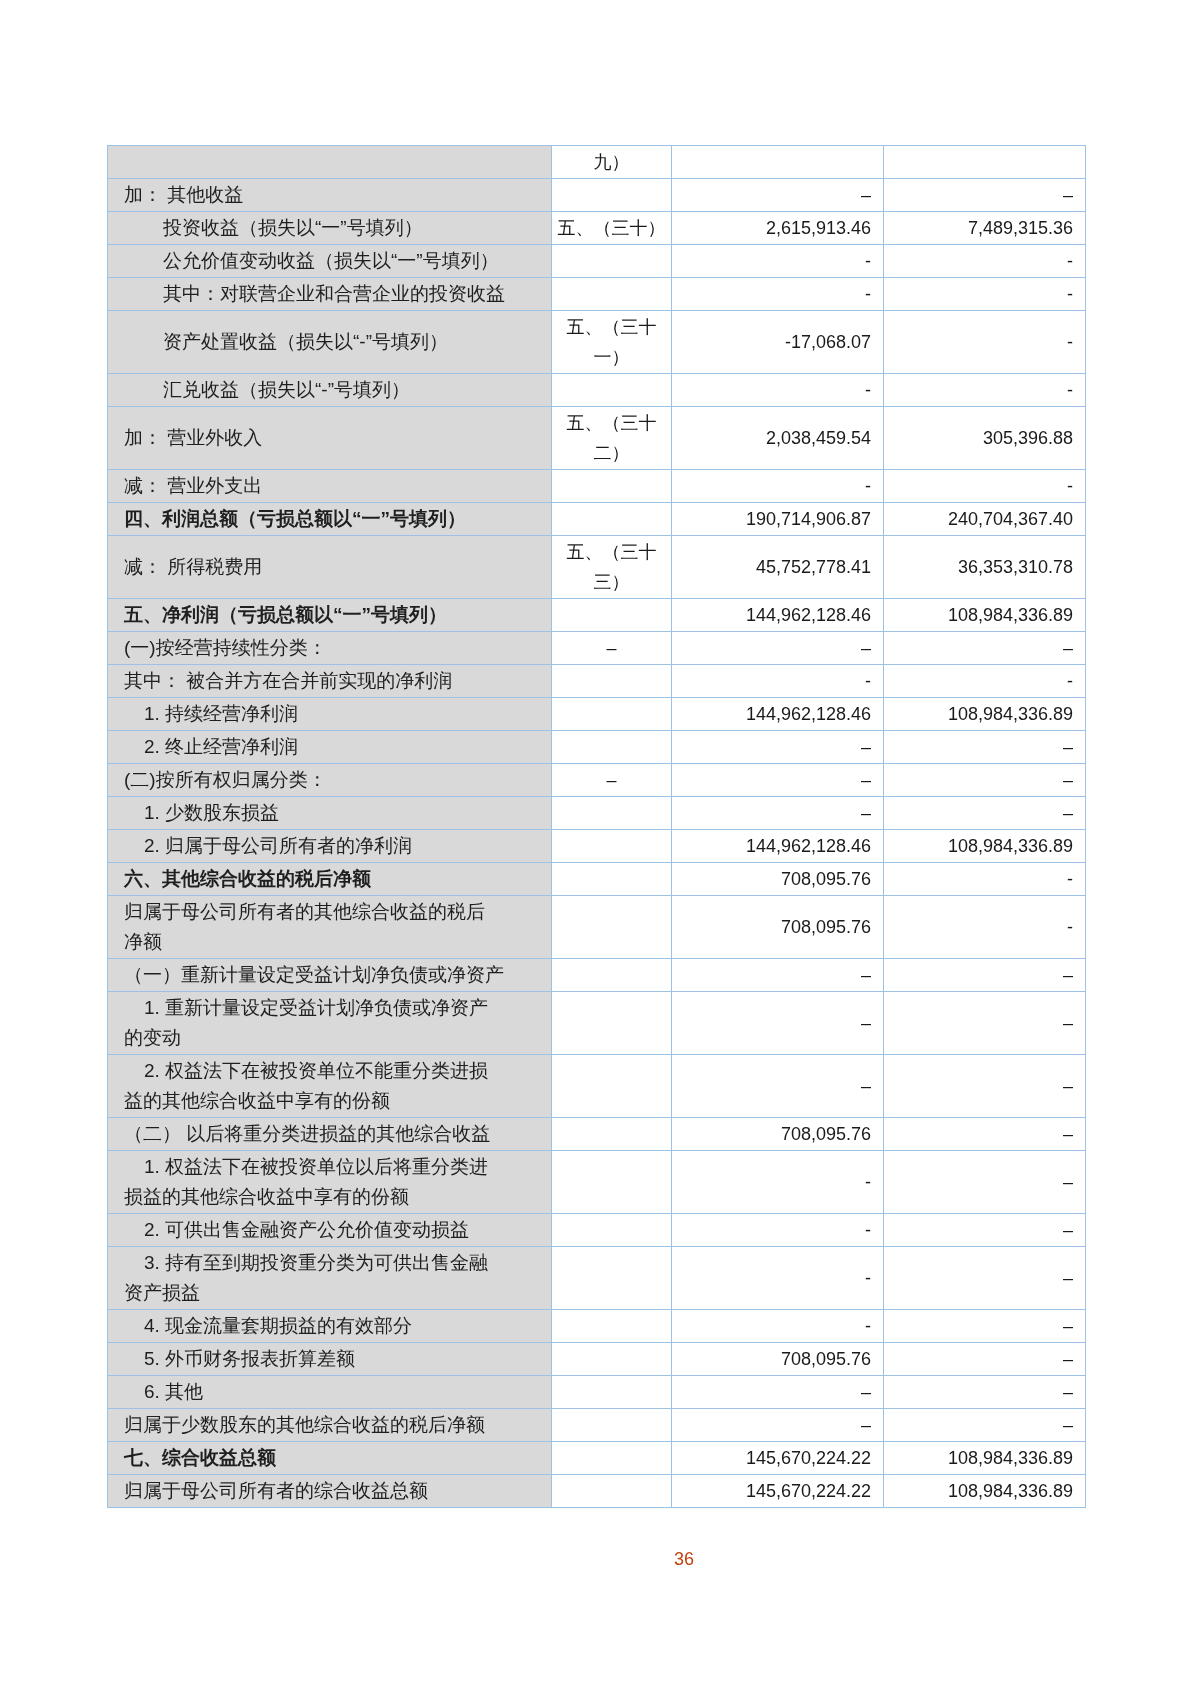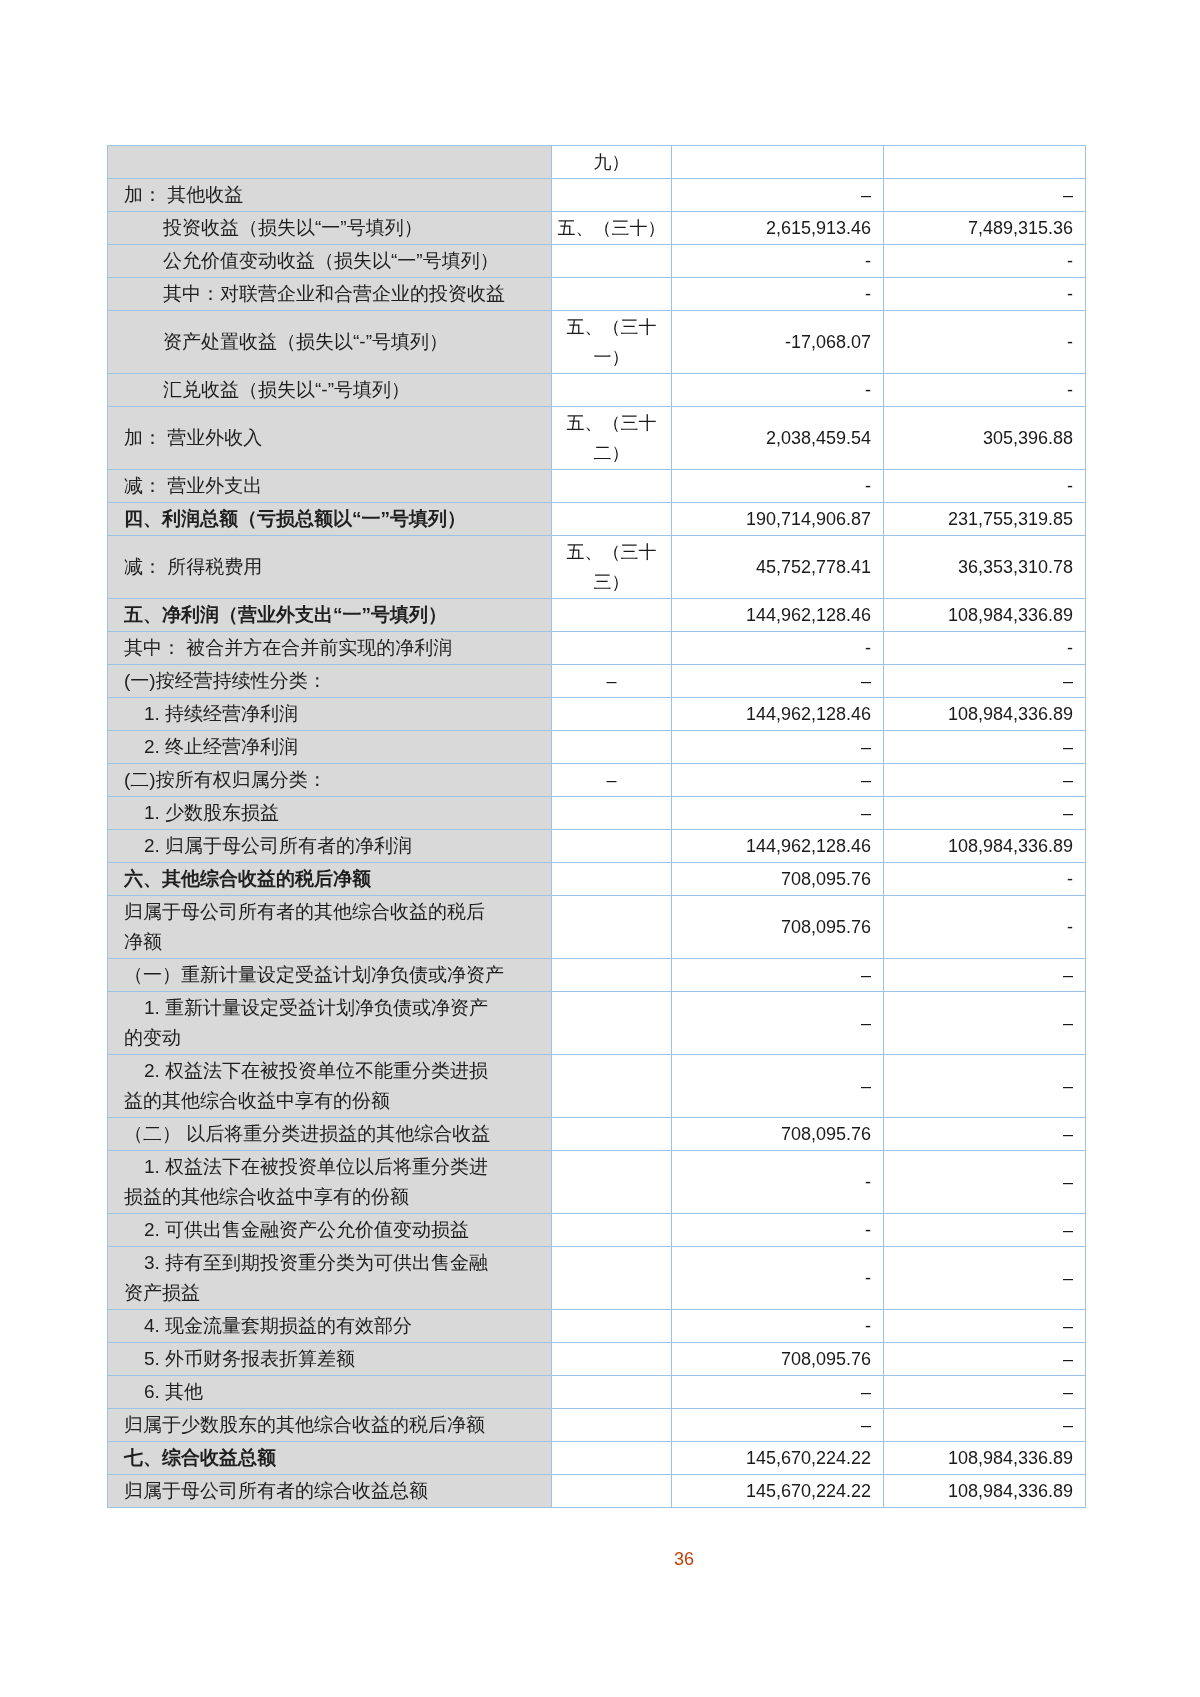--- a/index.html
+++ b/index.html
@@ -123,47 +123,47 @@
         <tr>
           <td class="label">减： 营业外支出</td>
           <td class="note"></td>
           <td class="val">-</td>
           <td class="val">-</td>
         </tr>
         <tr>
           <td class="label bold">四、利润总额（亏损总额以“一”号填列）</td>
           <td class="note"></td>
           <td class="val">190,714,906.87</td>
-          <td class="val">231,755,319.85</td>
+          <td class="val">240,704,367.40</td>
         </tr>
         <tr>
           <td class="label">减： 所得税费用</td>
           <td class="note">五、（三十三）</td>
           <td class="val vtop">45,752,778.41</td>
           <td class="val vtop">36,353,310.78</td>
         </tr>
         <tr>
-          <td class="label bold">五、净利润（营业外支出“一”号填列）</td>
+          <td class="label bold">五、净利润（亏损总额以“一”号填列）</td>
           <td class="note"></td>
           <td class="val">144,962,128.46</td>
           <td class="val">108,984,336.89</td>
-        </tr>
-        <tr>
-          <td class="label">其中： 被合并方在合并前实现的净利润</td>
-          <td class="note"></td>
-          <td class="val">-</td>
-          <td class="val">-</td>
         </tr>
         <tr>
           <td class="label">(一)按经营持续性分类：</td>
           <td class="note">–</td>
           <td class="val center-val">–</td>
           <td class="val center-val">–</td>
         </tr>
         <tr>
+          <td class="label">其中： 被合并方在合并前实现的净利润</td>
+          <td class="note"></td>
+          <td class="val">-</td>
+          <td class="val">-</td>
+        </tr>
+        <tr>
           <td class="label ind2">1. 持续经营净利润</td>
           <td class="note"></td>
           <td class="val">144,962,128.46</td>
           <td class="val">108,984,336.89</td>
         </tr>
         <tr>
           <td class="label ind2">2. 终止经营净利润</td>
           <td class="note"></td>
           <td class="val">–</td>
           <td class="val">–</td>

